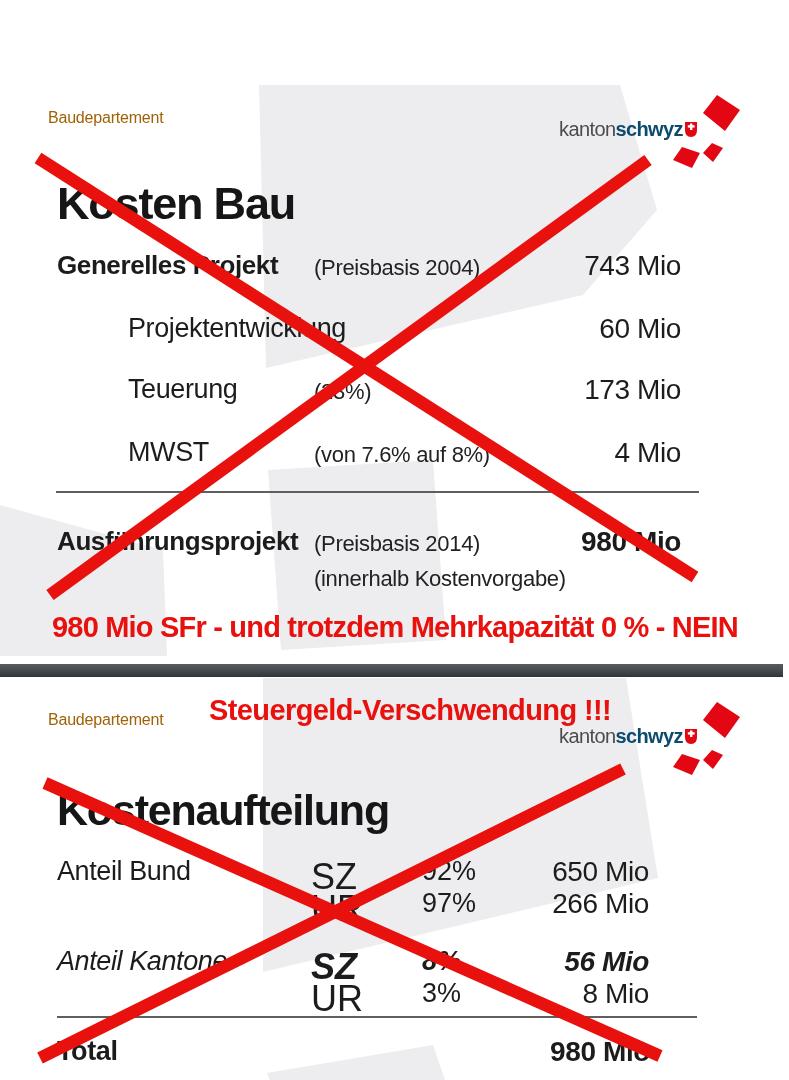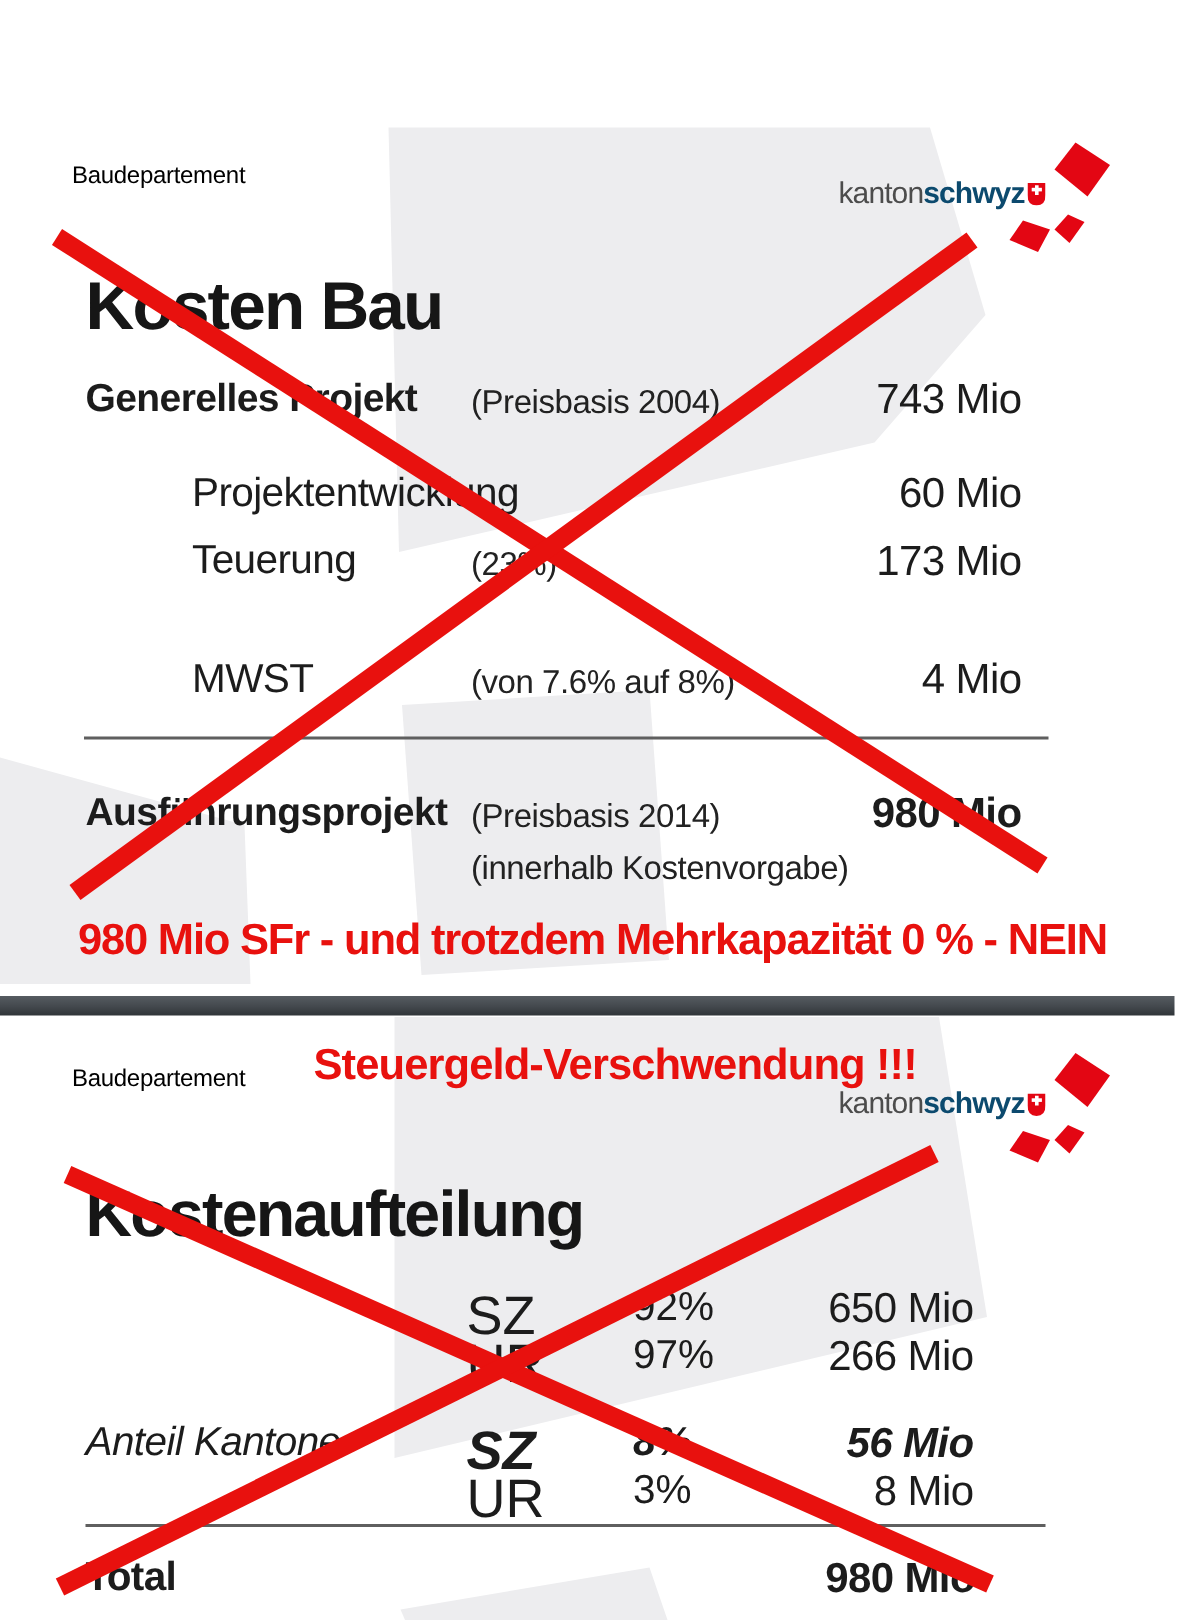--- a/index.html
+++ b/index.html
@@ -3,21 +3,21 @@
 <meta charset="utf-8">
 <style>
   html,body{margin:0;padding:0;background:#ffffff;}
   .canvas{position:relative;width:789px;height:1080px;background:#ffffff;overflow:hidden;
           font-family:"Liberation Sans",sans-serif;color:#1c1c1c;}
   svg.layer{position:absolute;left:0;top:0;pointer-events:none;}
   .decor{z-index:0;}
   .content{position:absolute;left:0;top:0;width:789px;height:1080px;z-index:2;}
   .xmarks{z-index:6;}
   .abs{position:absolute;}
-  .dept{font-size:16px;color:#000000;letter-spacing:-0.2px;}
+  .dept{font-size:16px;color:#a16207;letter-spacing:-0.2px;}
   .logo{display:flex;align-items:center;font-size:20px;letter-spacing:-0.6px;}
   .logo .lt{color:#4c4c4c;font-weight:400;}
   .logo .bd{color:#0c4a6e;font-weight:700;}
   .logo svg{margin-left:2px;}
   .h1{font-weight:700;font-size:45px;letter-spacing:-1.2px;color:#161616;}
   .row{position:absolute;left:57px;}
   .s1row{width:624px;height:32px;}
   .s2row{width:592px;height:32px;}
   .lbl{position:absolute;left:0;top:0;font-size:27px;letter-spacing:-0.4px;white-space:nowrap;}
   .lbl.b{font-weight:700;font-size:26px;}
@@ -77,21 +77,21 @@
 
     <div class="row s1row" style="top:250px;">
       <span class="lbl b">Generelles Projekt</span>
       <span class="note">(Preisbasis 2004)</span>
       <span class="val">743 Mio</span>
     </div>
     <div class="row s1row" style="top:313px;">
       <span class="lbl ind">Projektentwicklung</span>
       <span class="val">60 Mio</span>
     </div>
-    <div class="row s1row" style="top:358px;">
+    <div class="row s1row" style="top:374px;">
       <span class="lbl ind">Teuerung</span>
       <span class="note">(23%)</span>
       <span class="val">173 Mio</span>
     </div>
     <div class="row s1row" style="top:437px;">
       <span class="lbl ind">MWST</span>
       <span class="note">(von 7.6% auf 8%)</span>
       <span class="val">4 Mio</span>
     </div>
 
@@ -116,20 +116,21 @@
       <svg width="12" height="15" viewBox="0 0 12 15">
         <path d="M0,0 h12 v8 q0,7 -6,7 q-6,0 -6,-7 z" fill="#e30613"></path>
         <rect x="5" y="1.5" width="2.4" height="6.5" fill="#fff"></rect>
         <rect x="2.8" y="3.2" width="6.8" height="2.4" fill="#fff"></rect>
       </svg>
     </div>
 
     <div class="abs h1" style="left:57px;top:786px;font-size:43px;">Kostenaufteilung</div>
 
     <div class="row s2row" style="top:856px;">
+      <span class="lbl">Anteil Bund</span>
       <span class="canton">SZ</span>
       <span class="pct">92%</span>
       <span class="val">650 Mio</span>
     </div>
     <div class="row s2row" style="top:888px;">
       <span class="canton">UR</span>
       <span class="pct">97%</span>
       <span class="val">266 Mio</span>
     </div>
     <div class="row s2row" style="top:946px;font-style:italic;">

